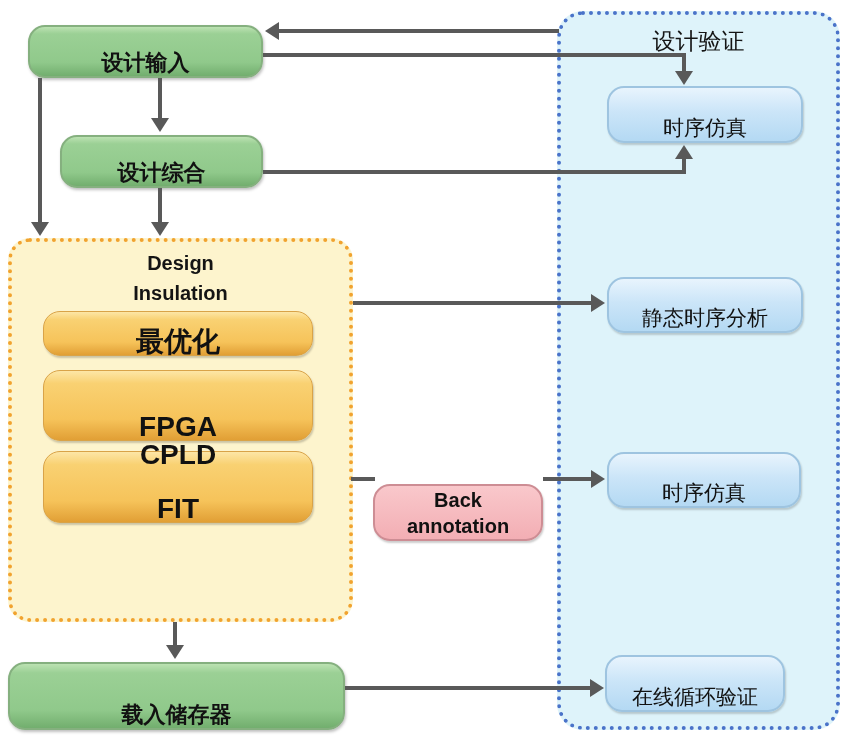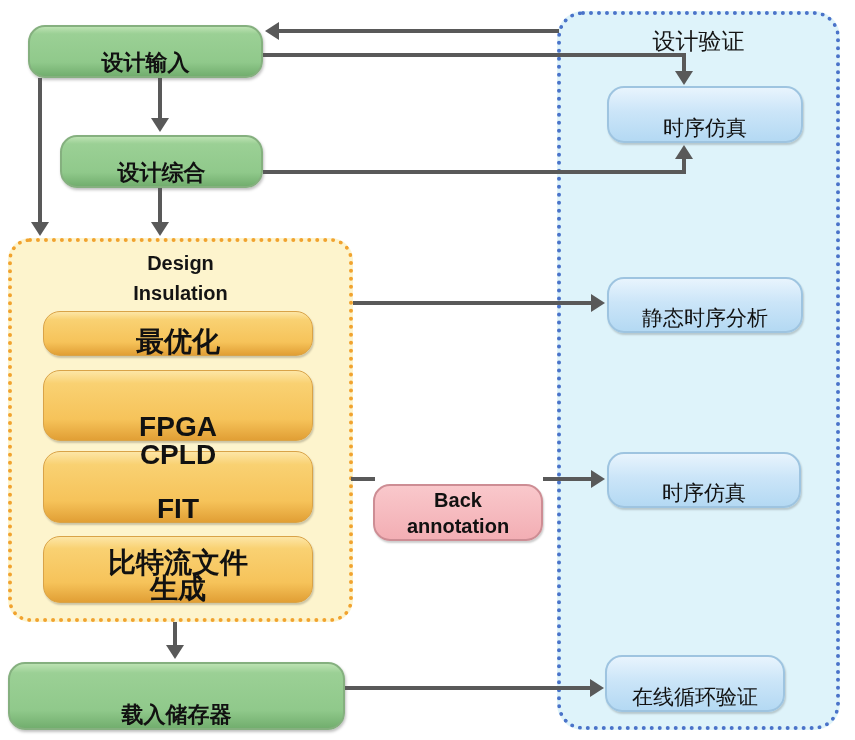--- a/index.html
+++ b/index.html
@@ -99,24 +99,20 @@
 
   <div class="node orange" style="left:43px;top:370px;width:270px;height:71px;">
     <span>FPGA</span>
   </div>
 
   <div class="node orange" style="left:43px;top:451px;width:270px;height:72px;gap:28px;">
     <span>CPLD</span>
     <span>FIT</span>
   </div>
 
-  <div class="node orange" style="left:43px;top:536px;width:270px;height:67px;">
-    <span>比特流文件</span>
-    <span>生成</span>
-  </div>
 
   <div class="node blue" style="left:607px;top:86px;width:196px;height:57px;">
     <span>时序仿真</span>
   </div>
 
   <div class="node blue" style="left:607px;top:277px;width:196px;height:56px;">
     <span>静态时序分析</span>
   </div>
 
   <div class="node blue" style="left:607px;top:452px;width:194px;height:56px;">

